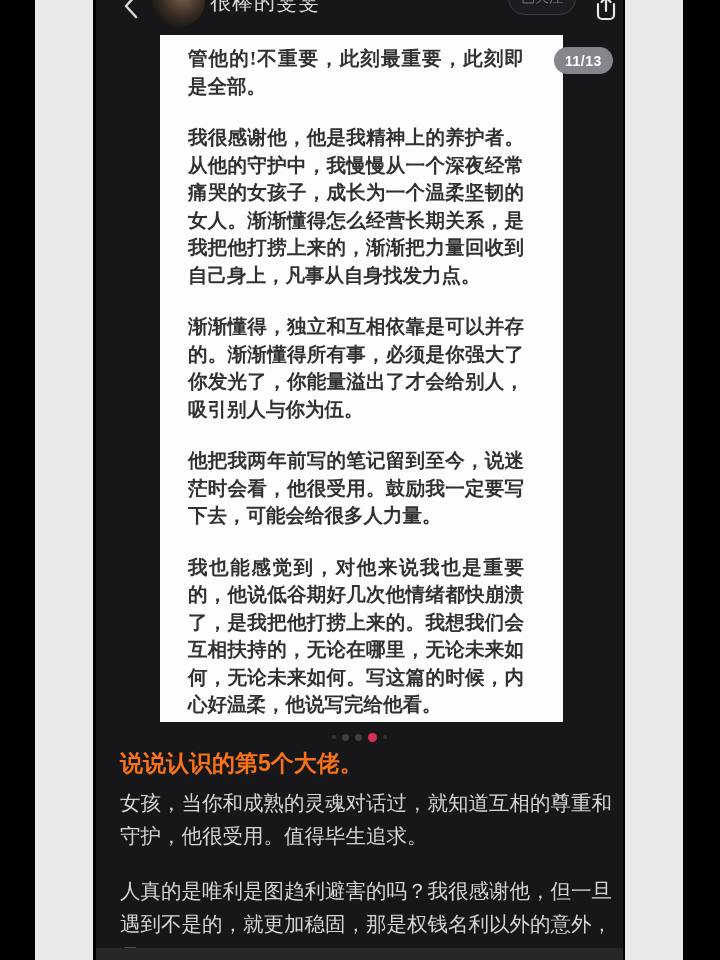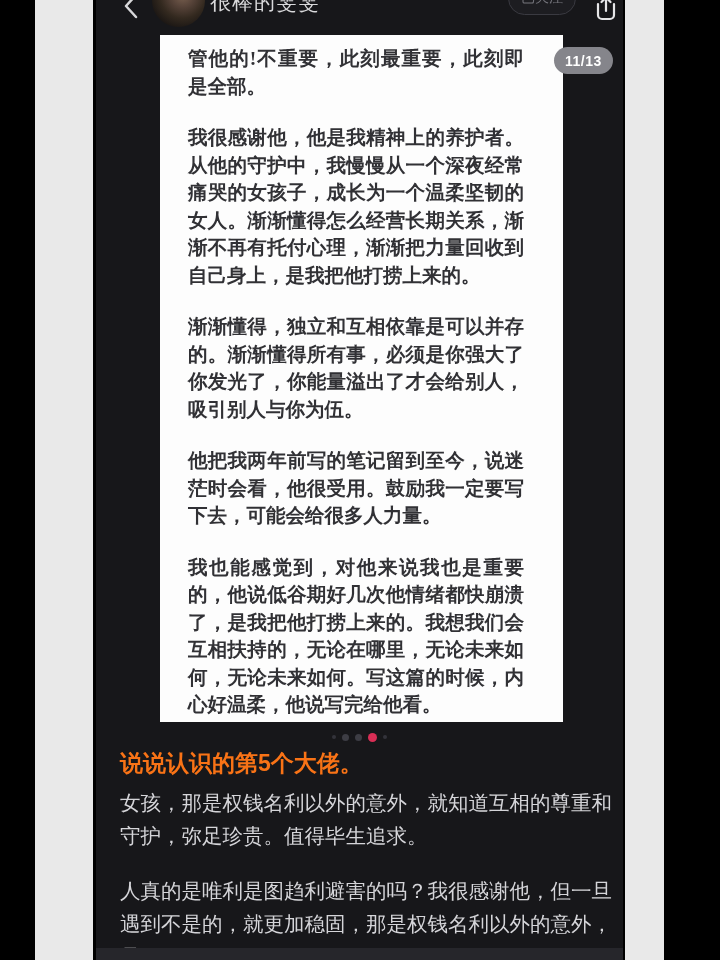--- a/index.html
+++ b/index.html
@@ -1,16 +1,16 @@
 <!DOCTYPE html>
 <html><head>
 <meta charset="utf-8">
 <style>
   html,body{margin:0;padding:0;background:#000;}
-  .canvas{position:relative;width:664px;height:960px;background:#000;overflow:hidden;
+  .canvas{position:relative;width:720px;height:960px;background:#000;overflow:hidden;
           font-family:"Liberation Sans","DejaVu Sans",sans-serif;}
   
   .peek{position:absolute;top:0;height:960px;width:58px;background:#e9e9e9;}
   .peek.left{left:35px;}
   .peek.right{left:625px;}
   
   .page{position:absolute;left:96px;top:0;width:527px;height:960px;background:#17171a;overflow:hidden;}
   
   .back{position:absolute;left:24px;top:-7px;}
   .avatar{position:absolute;left:56px;top:-26px;width:53px;height:53px;border-radius:50%;
@@ -68,37 +68,37 @@
         <svg width="26" height="27" viewBox="0 0 26 27">
           <path d="M5 9 v11 a4 4 0 0 0 4 4 h8 a4 4 0 0 0 4-4 V9" fill="none" stroke="#e6e6e8" stroke-width="2.2" stroke-linecap="round"></path>
           <path d="M13 16 V3" fill="none" stroke="#e6e6e8" stroke-width="2.2" stroke-linecap="round"></path>
           <path d="M8.5 7 L13 2.5 L17.5 7" fill="none" stroke="#e6e6e8" stroke-width="2.2" stroke-linecap="round" stroke-linejoin="round"></path>
         </svg>
       </span>
     </div>
 
     <div class="card">
       <p>管他的!不重要，此刻最重要，此刻即是全部。</p>
-      <p>我很感谢他，他是我精神上的养护者。从他的守护中，我慢慢从一个深夜经常痛哭的女孩子，成长为一个温柔坚韧的女人。渐渐懂得怎么经营长期关系，渐渐不再有托付心理，渐渐把力量回收到自己身上，是我把他打捞上来的。</p>
+      <p>我很感谢他，他是我精神上的养护者。从他的守护中，我慢慢从一个深夜经常痛哭的女孩子，成长为一个温柔坚韧的女人。渐渐懂得怎么经营长期关系，是我把他打捞上来的，渐渐把力量回收到自己身上，凡事从自身找发力点。</p>
       <p>渐渐懂得，独立和互相依靠是可以并存的。渐渐懂得所有事，必须是你强大了你发光了，你能量溢出了才会给别人，吸引别人与你为伍。</p>
       <p>他把我两年前写的笔记留到至今，说迷茫时会看，他很受用。鼓励我一定要写下去，可能会给很多人力量。</p>
       <p>我也能感觉到，对他来说我也是重要的，他说低谷期好几次他情绪都快崩溃了，是我把他打捞上来的。我想我们会互相扶持的，无论在哪里，无论未来如何，无论未来如何。写这篇的时候，内心好温柔，他说写完给他看。</p>
     </div>
 
     <div class="counter">11/13</div>
 
     <div class="dots">
       <span class="dot s"></span>
       <span class="dot m"></span>
       <span class="dot m"></span>
       <span class="dot active"></span>
       <span class="dot s"></span>
     </div>
 
     <div class="title">说说认识的第5个大佬。</div>
     <div class="body-text">
-      <p>女孩，那是权钱名利以外的意外，就知道互相的尊重和守护，弥足珍贵。值得毕生追求。</p>
+      <p>女孩，当你和成熟的灵魂对话过，就知道互相的尊重和守护，他很受用。值得毕生追求。</p>
       <p>人真的是唯利是图趋利避害的吗？我很感谢他，但一旦遇到不是的，就更加稳固，那是权钱名利以外的意外，是</p>
     </div>
 
     <div class="bottom-strip"></div>
   </div>
 </div>
 
 </body></html>

